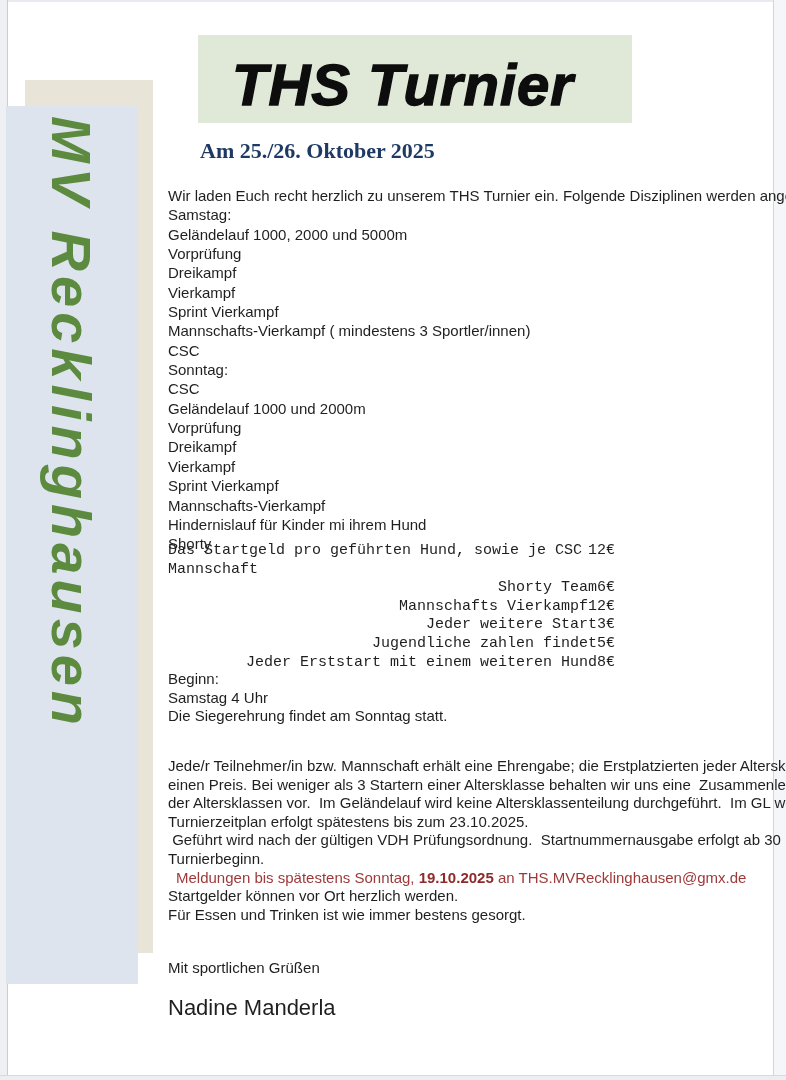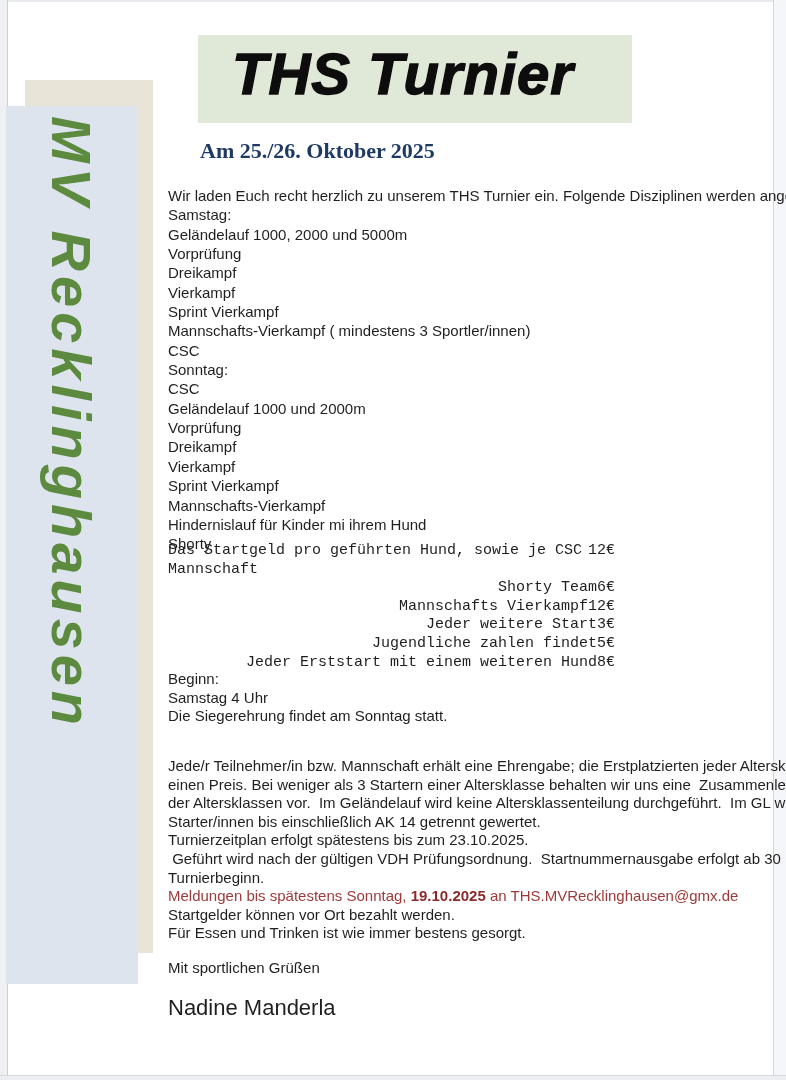--- a/index.html
+++ b/index.html
@@ -28,21 +28,21 @@
     letter-spacing:5px;
     color:#5c8a3e;
   }
 
   
   .title-banner{
     position:absolute;left:198px;top:35px;width:434px;height:88px;
     background:#e0e9d7;
   }
   .title-text{
-    position:absolute;left:232px;top:40px;
+    position:absolute;left:232px;top:51px;
     white-space:nowrap;
     font-size:58px;font-weight:bold;font-style:italic;
     letter-spacing:1px;color:#0d0d0d;
     -webkit-text-stroke:1.4px #0d0d0d;
   }
   .date-line{
     position:absolute;left:200px;top:138px;width:480px;
     font-family:"Liberation Serif", serif;
     font-weight:bold;font-size:22px;color:#1e3a64;
   }
@@ -50,21 +50,21 @@
   
   .txt{font-size:15px;color:#1f1f1f;}
   .intro{position:absolute;left:168px;top:186px;width:560px;line-height:19.35px;}
   .intro div{white-space:pre;}
   .fees{position:absolute;left:168px;top:542px;width:447px;line-height:18.6px;}
   .fee-row{display:flex;justify-content:flex-end;font-family:Liberation Mono, monospace;}
   .fee-row .price{text-align:right;}
   .beginn{position:absolute;left:168px;top:670px;width:560px;line-height:18.6px;}
   .info{position:absolute;left:168px;top:757px;width:600px;line-height:18.6px;}
   .info div{white-space:pre;}
-  .red-line{color:#9e3939;}
+  .red-line{color:#9e3939;margin-left:8px;}
   .red-line .bold{font-weight:bold;color:#8e2a2a;}
   .signoff{position:absolute;left:168px;top:959px;font-size:15px;}
   .signature{position:absolute;left:168px;top:995px;font-size:22px;}
 </style>
 </head>
 <body>
 
 <div class="page">
 
   <div class="edge-top"></div>
@@ -132,25 +132,24 @@
   <div class="beginn txt">
     <div>Beginn:</div>
     <div>Samstag 4 Uhr</div>
     <div>Die Siegerehrung findet am Sonntag statt.</div>
   </div>
 
   <div class="info txt">
     <div>Jede/r Teilnehmer/in bzw. Mannschaft erhält eine Ehrengabe; die Erstplatzierten jeder Altersklasse</div>
     <div>einen Preis. Bei weniger als 3 Startern einer Altersklasse behalten wir uns eine  Zusammenlegung</div>
     <div>der Altersklassen vor.  Im Geländelauf wird keine Altersklassenteilung durchgeführt.  Im GL werden</div>
-    <div>Starter/innen bis einschließlich AK 14 getrennt gewertet.</div>
     <div>Turnierzeitplan erfolgt spätestens bis zum 23.10.2025.</div>
     <div> Geführt wird nach der gültigen VDH Prüfungsordnung.  Startnummernausgabe erfolgt ab 30 Min. vor</div>
     <div>Turnierbeginn.</div>
     <div class="red-line"><span>Meldungen bis spätestens Sonntag, </span><span class="bold">19.10.2025</span><span> an THS.MVRecklinghausen@gmx.de</span></div>
-    <div>Startgelder können vor Ort bezahlt werden.</div>
+    <div>Startgelder können vor Ort herzlich werden.</div>
     <div>Für Essen und Trinken ist wie immer bestens gesorgt.</div>
   </div>
 
   <div class="signoff txt">Mit sportlichen Grüßen</div>
   <div class="signature">Nadine Manderla</div>
 
 </div>
 
 </body></html>

